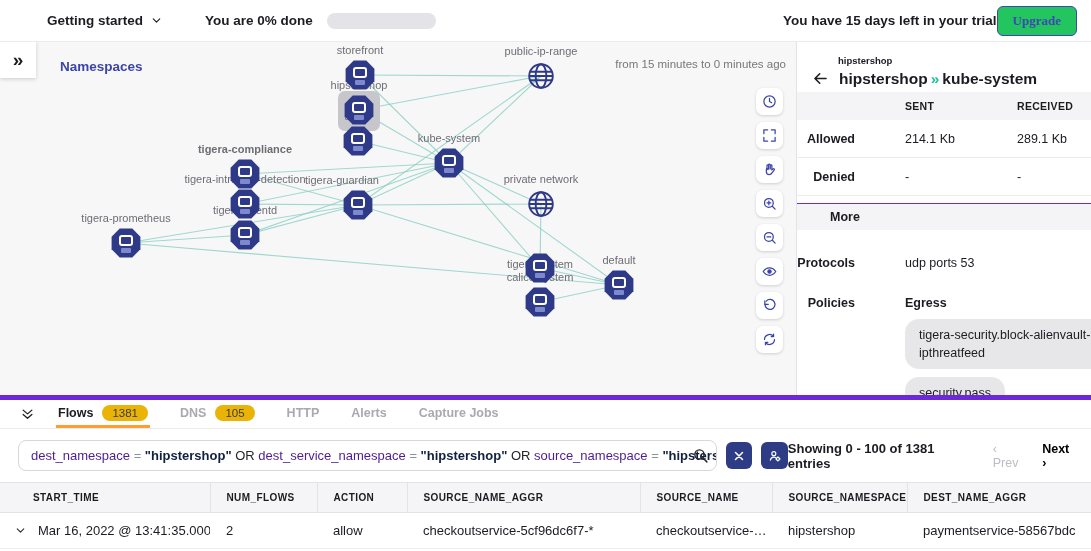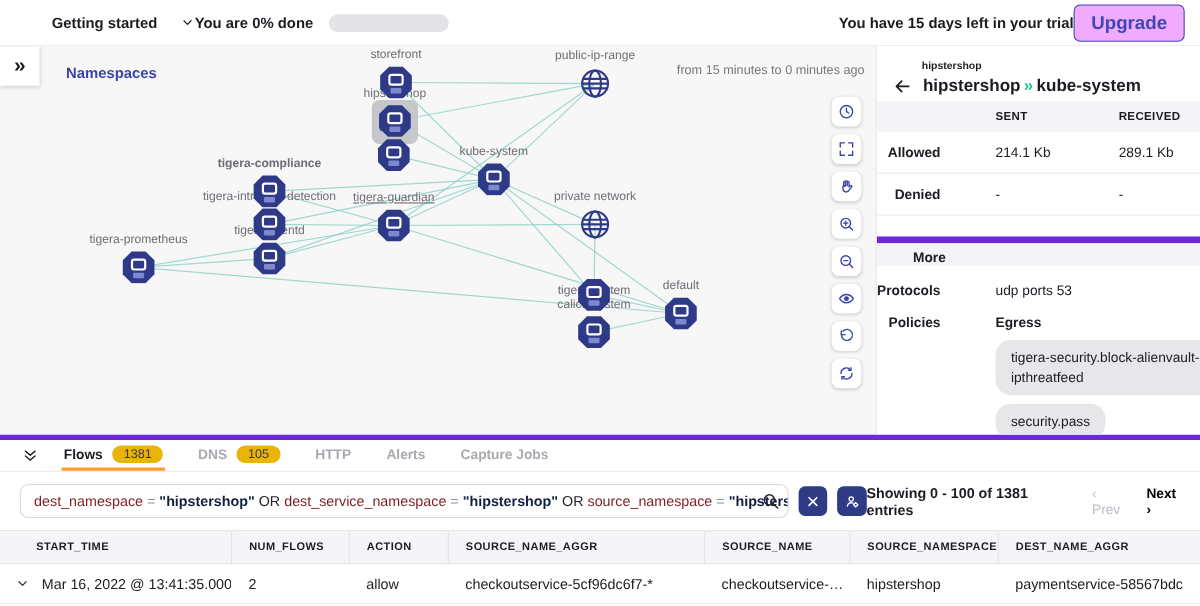--- a/index.html
+++ b/index.html
@@ -1,27 +1,27 @@
 <!DOCTYPE html>
 <html><head>
 <meta charset="utf-8">
 <style>
   *{box-sizing:border-box;margin:0;padding:0}
   html,body{width:1091px;height:551px;overflow:hidden}
   body{font-family:"Liberation Sans",sans-serif;background:#fff;color:#1b1b22;position:relative}
 
   
   .topbar{height:42px;display:flex;align-items:center;border-bottom:1px solid #ebebef;background:#fff;padding:0 14px 0 47px}
-  .gs{display:flex;align-items:center;gap:21px;font-size:13.5px;font-weight:bold;cursor:pointer}
+  .gs{display:flex;align-items:center;gap:7px;font-size:13.5px;font-weight:bold;cursor:pointer}
   .gs .ic svg{width:13px;height:13px}
-  .progress-label{font-size:13.5px;font-weight:bold}
+  .progress-label{margin-left:42px;font-size:13.5px;font-weight:bold}
   .progress-pill{margin-left:14px;width:109px;height:16px;border-radius:8px;background:#e3e3e8}
   .top-right{margin-left:auto;display:flex;align-items:center;}
   .trial{font-size:13.5px;font-weight:bold}
-  .upgrade{border:1.5px solid #3f46b5;color:#3f46b5;background:#f0abfc;border-radius:6px;font-size:17px;font-weight:bold;padding:6px 15px;cursor:pointer;font-family:Liberation Sans, sans-serif}
+  .upgrade{border:1.5px solid #3f46b5;color:#3f46b5;background:#22c55e;border-radius:6px;font-size:13px;font-weight:bold;padding:6px 15px;cursor:pointer;font-family:Liberation Serif, serif}
 
   
   .main{display:flex;height:353px}
   .graph-wrap{position:relative;flex:0 0 797px;background:#f7f7f8;border-right:1px solid #e3e3e8;overflow:hidden}
   .expander{position:absolute;left:0;top:0;width:36px;height:36px;background:#fff;box-shadow:0 1px 4px rgba(0,0,0,.18);display:flex;align-items:center;justify-content:center;font-size:19px;font-weight:bold;cursor:pointer;z-index:5}
   .graph-title{position:absolute;left:60px;top:17px;color:#3b44a9;font-weight:bold;font-size:13.5px;z-index:5}
   .time-range{position:absolute;right:10px;top:16px;color:#77777c;font-size:11.5px;z-index:5}
   .gtoolbar{position:absolute;right:13px;top:46px;display:flex;flex-direction:column;gap:7px;z-index:6}
   .gtool{width:27px;height:27px;border:none;border-radius:7px;background:#fff;box-shadow:0 1px 3px rgba(0,0,0,.16);color:#3b44a9;display:flex;align-items:center;justify-content:center;cursor:pointer}
   .gtool svg{width:15px;height:15px}
@@ -42,40 +42,40 @@
   .back-btn{background:none;border:none;cursor:pointer;color:#1b1b22;display:flex;align-items:center}
   .back-btn svg{width:19px;height:19px}
   .panel-title{font-size:15.5px;font-weight:bold}
   .title-sep{color:#1fc198;font-weight:bold;margin:0 3px}
   .stats{margin-top:4px}
   .stats-head{display:flex;align-items:center;height:28px;background:#f4f4f6;font-size:10.5px;font-weight:bold;letter-spacing:.3px}
   .stat-row{display:flex;align-items:center;height:38px;border-bottom:1px solid #ececef;font-size:12.5px}
   .col-label{flex:0 0 108px;text-align:right;padding-right:50px;font-weight:bold;white-space:nowrap}
   .col-a{flex:0 0 112px}
   .col-b{flex:1}
-  .more-bar{margin-top:19px;height:27px;line-height:27px;background:#f4f4f6;padding-left:33px;font-size:12.5px;font-weight:bold;border-top:6px solid #6d28d9}
-  .kv{display:flex;margin-top:15px;font-size:12.5px}
+  .more-bar{margin-top:7px;height:27px;line-height:27px;background:#f4f4f6;padding-left:33px;font-size:12.5px;font-weight:bold;border-top:1px solid #6d28d9}
+  .kv{display:flex;margin-top:26px;font-size:12.5px}
   .kv-label{flex:0 0 108px;text-align:right;padding-right:50px;font-weight:bold;white-space:nowrap}
   .kv-value{flex:1}
   .pol-group{font-weight:bold;margin-bottom:9px}
   .pills{display:flex;flex-direction:column;gap:8px;width:212px}
   .pill{background:#e7e7ea;border-radius:14px;padding:7px 14px;font-size:12.5px;line-height:1.45;width:fit-content;max-width:212px;overflow-wrap:anywhere}
 
   
   .bottom{height:156px;border-top:5px solid #6d28d9;background:#fff}
   .tabbar{display:flex;align-items:stretch;height:29px;border-bottom:1px solid #ececef;padding-left:12px}
   .collapse-btn{background:none;border:none;width:30px;color:#1b1b22;cursor:pointer;display:flex;align-items:center;justify-content:center}
   .collapse-btn svg{width:15px;height:15px}
   .tab{display:flex;align-items:center;gap:9px;margin:0 14px;padding:0 2px;border-bottom:3px solid transparent;cursor:pointer;color:#a9a9b0;font-size:12.5px;font-weight:bold}
   .tab.active{color:#1c1c22;border-bottom-color:#ff9e2e}
   .tab-badge{background:#eab308;color:#3a3a40;border-radius:10px;padding:2px 10px;font-size:11.5px;font-weight:normal}
   .filter-row{display:flex;align-items:center;height:53px;padding-left:18px}
   .filter-input{position:relative;flex:0 0 699px;height:31px;border:1px solid #d7d7dc;border-radius:8px;background:#fff;overflow:hidden;cursor:text}
   .filter-text{white-space:nowrap;overflow:hidden;line-height:29px;padding:0 32px 0 12px;font-size:13px}
-  .q-key{color:#7f1d1d}
+  .q-key{color:#4c1d95}
   .q-op{color:#8b93a3}
   .q-val{color:#10203f;font-weight:bold}
   .q-bool{color:#24242b}
   .search-ic{position:absolute;right:7px;top:6px;color:#23232b}
   .search-ic svg{width:17px;height:17px}
   .sq-btn{width:27px;height:27px;margin-left:9px;border:none;border-radius:6px;background:#2e3c85;color:#fff;display:flex;align-items:center;justify-content:center;cursor:pointer}
   .sq-btn svg{width:14px;height:14px}
   .pager{margin-left:auto;display:flex;align-items:center;gap:17px;padding-right:15px}
   .showing{font-size:13px;font-weight:bold}
   .prev{color:#bcbcc4;font-size:12.5px;cursor:default}
@@ -252,21 +252,21 @@
           <div class="nbadge"></div>
         </div>
       </div>
       <div class="glabel" style="left: 165px; top: 131px;">tigera-intrusion-detection</div>
       <div class="gnode" style="left: 230px; top: 147px;">
         <div class="octa">
           <div class="mon"></div>
           <div class="nbadge"></div>
         </div>
       </div>
-      <div class="glabel" style="left: 278px; top: 132px; text-decoration: underline;">tigera-guardian</div>
+      <div class="glabel" style="left: 262px; top: 132px;">tigera-guardian</div>
       <div class="gnode" style="left: 343px; top: 148px;">
         <div class="octa">
           <div class="mon"></div>
           <div class="nbadge"></div>
         </div>
       </div>
       <div class="glabel" style="left: 461px; top: 131px;">private network</div>
       <div class="gnode" style="left: 526px; top: 147px;"><svg viewBox="0 0 28 28" fill="none" stroke="#2e3a87" stroke-width="1.8">
           <circle cx="14" cy="14" r="11"></circle>
           <ellipse cx="14" cy="14" rx="5" ry="11"></ellipse>

